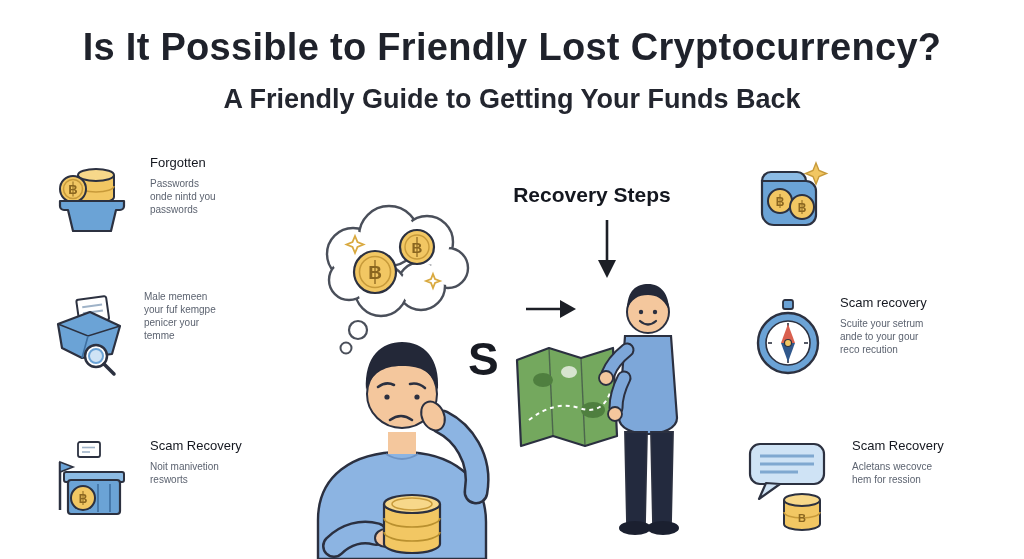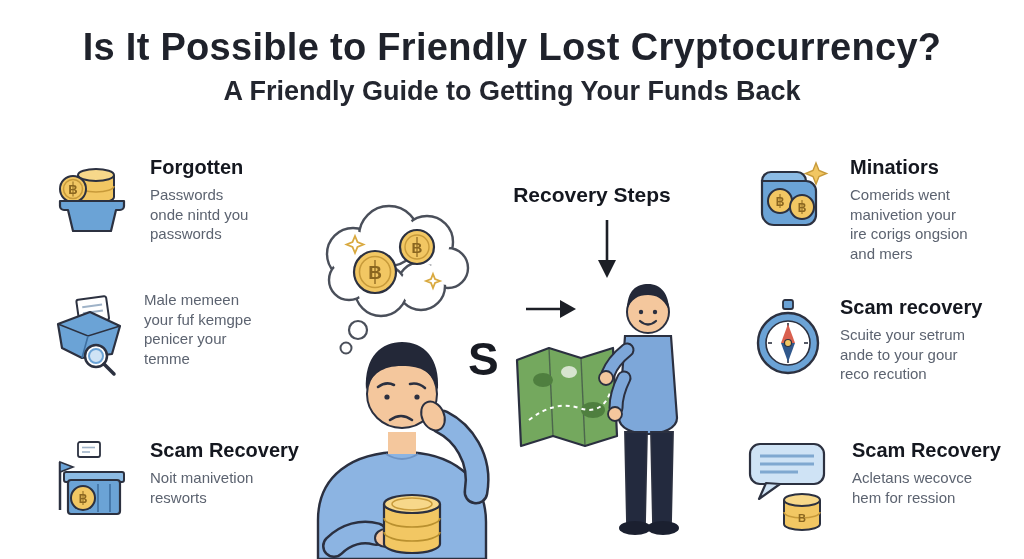--- a/index.html
+++ b/index.html
@@ -8,32 +8,32 @@
   .canvas {
     position:relative; width:1024px; height:559px;
     background:#ffffff; overflow:hidden;
   }
   .title {
     position:absolute; top:26px; left:0; width:100%;
     text-align:center; font-size:38px; font-weight:800;
     color:#1f222b; letter-spacing:.3px;
   }
   .subtitle {
-    position:absolute; top:76px; left:0; width:100%;
+    position:absolute; top:84px; left:0; width:100%;
     text-align:center; font-size:27px; font-weight:700;
     color:#23262f;
   }
   .info-item { position:absolute; display:flex; gap:16px; align-items:flex-start; }
   .icon-box { flex:0 0 auto; }
   .info-text h3 {
-    font-size:20px; font-weight:700; color:#14171f;
+    font-size:13px; font-weight:400; color:#14171f;
     line-height:1.22; margin-bottom:6px; white-space:pre-line;
   }
   .info-text p {
-    font-size:15px; color:#5c6370; line-height:1.3;
+    font-size:10px; color:#5c6370; line-height:1.3;
     white-space:pre-line;
   }
   .recovery-steps {
     position:absolute; left:492px; top:183px; width:200px;
     text-align:center; font-size:21px; font-weight:700; color:#14171f;
   }
   .s-label {
     position:absolute; left:468px; top:332px;
     font-size:46px; font-weight:800; color:#181b23;
   }
@@ -126,27 +126,20 @@
         <path d="M66,8 l3,7.5 7.5,3 -7.5,3 -3,7.5 -3,-7.5 -7.5,-3 7.5,-3 z" fill="#f2c763" stroke="#c79a3a" stroke-width="1.4"></path>
         <path d="M12,26 a9,9 0 0 1 9,-9 h26 a9,9 0 0 1 9,9" fill="#8cbbe4" stroke="#2c3140" stroke-width="2.2"></path>
         <path d="M12,26 h44 a10,10 0 0 1 10,10 v24 a10,10 0 0 1 -10,10 h-32 a12,12 0 0 1 -12,-12 z" fill="#6ba3d6" stroke="#2c3140" stroke-width="2.2"></path>
         <circle cx="30" cy="46" r="12" fill="#f2c763" stroke="#2c3140" stroke-width="2"></circle>
         <text x="30" y="51" font-size="12" font-weight="bold" text-anchor="middle" fill="#8a6620">B</text>
         <line x1="30" y1="39" x2="30" y2="53" stroke="#8a6620" stroke-width="1"></line>
         <circle cx="52" cy="52" r="12" fill="#f2c763" stroke="#2c3140" stroke-width="2"></circle>
         <text x="52" y="57" font-size="12" font-weight="bold" text-anchor="middle" fill="#8a6620">B</text>
         <line x1="52" y1="45" x2="52" y2="59" stroke="#8a6620" stroke-width="1"></line>
       </svg>
-    </div>
-    <div class="info-text">
-      <h3>Minatiors</h3>
-      <p>Comerids went
-manivetion your
-ire corigs ongsion
-and mers</p>
     </div>
   </div>
 
   <div class="info-item" style="left:752px; top:295px; width:262px;">
     <div class="icon-box">
       <svg width="72" height="88" viewBox="0 0 72 88">
         <rect x="31" y="5" width="10" height="9" rx="2" fill="#6ba3d6" stroke="#2c3140" stroke-width="1.8"></rect>
         <circle cx="36" cy="48" r="30" fill="#6ba3d6" stroke="#2c3140" stroke-width="2.4"></circle>
         <circle cx="36" cy="48" r="22" fill="#ffffff" stroke="#2c3140" stroke-width="1.6"></circle>
         <line x1="36" y1="28" x2="36" y2="32" stroke="#2c3140" stroke-width="1.6"></line>

